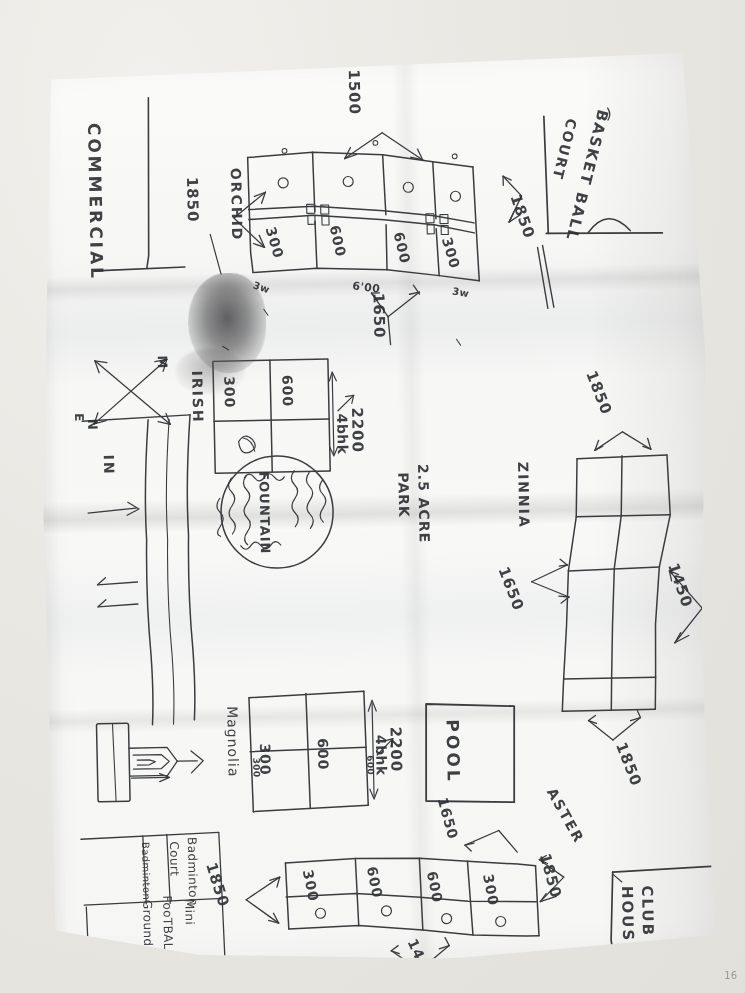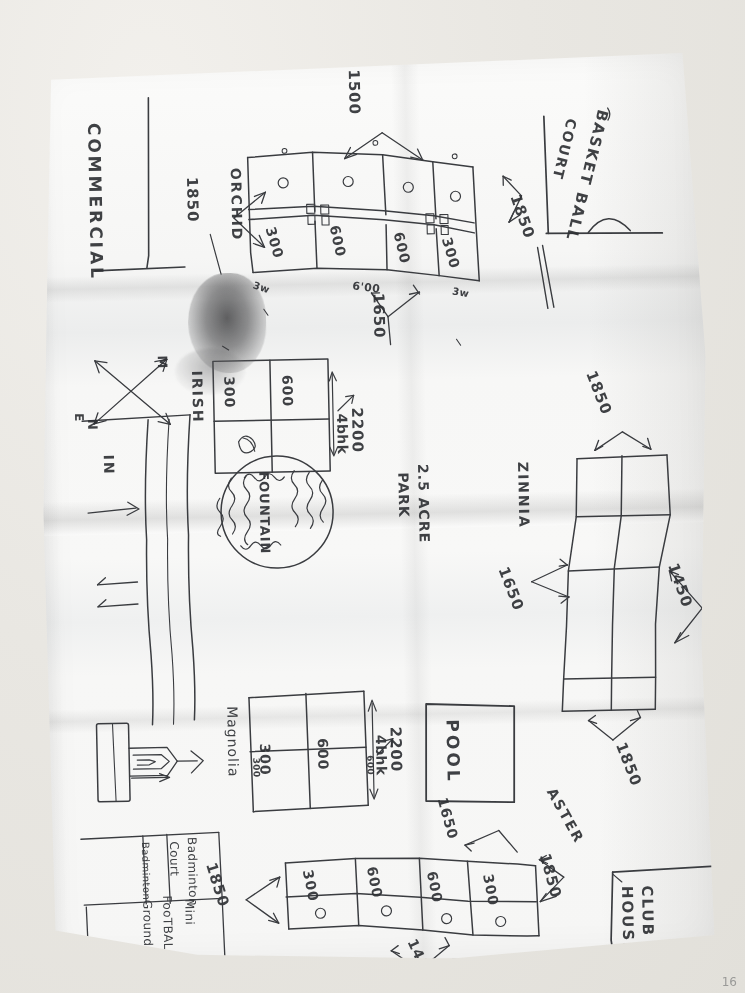--- a/index.html
+++ b/index.html
@@ -57,21 +57,21 @@
     border-radius:50% 45% 48% 52%;
     background:radial-gradient(ellipse at 50% 45%, rgba(40,40,42,.72) 0%, rgba(60,60,62,.55) 38%, rgba(90,90,92,.28) 66%, rgba(120,120,122,0) 88%);
     filter:blur(.4px);
   }
   .smudge2{
     position:absolute;left:138px;top:290px;width:70px;height:46px;
     border-radius:50%;
     background:radial-gradient(ellipse at 50% 40%, rgba(70,70,72,.34) 0%, rgba(120,120,122,.12) 60%, rgba(150,150,150,0) 85%);
     filter:blur(1.2px);
   }
-  .cornertxt{position:absolute;right:8px;bottom:4px;font-size:12px;color:#9a9a98;}
+  .cornertxt{position:absolute;right:8px;bottom:12px;font-size:10px;color:#9a9a98;}
 </style>
 </head>
 <body>
 
 <div id="photo">
 
   <div id="paper">
 
     <div class="fold h1"></div>
     <div class="fold h2"></div>

